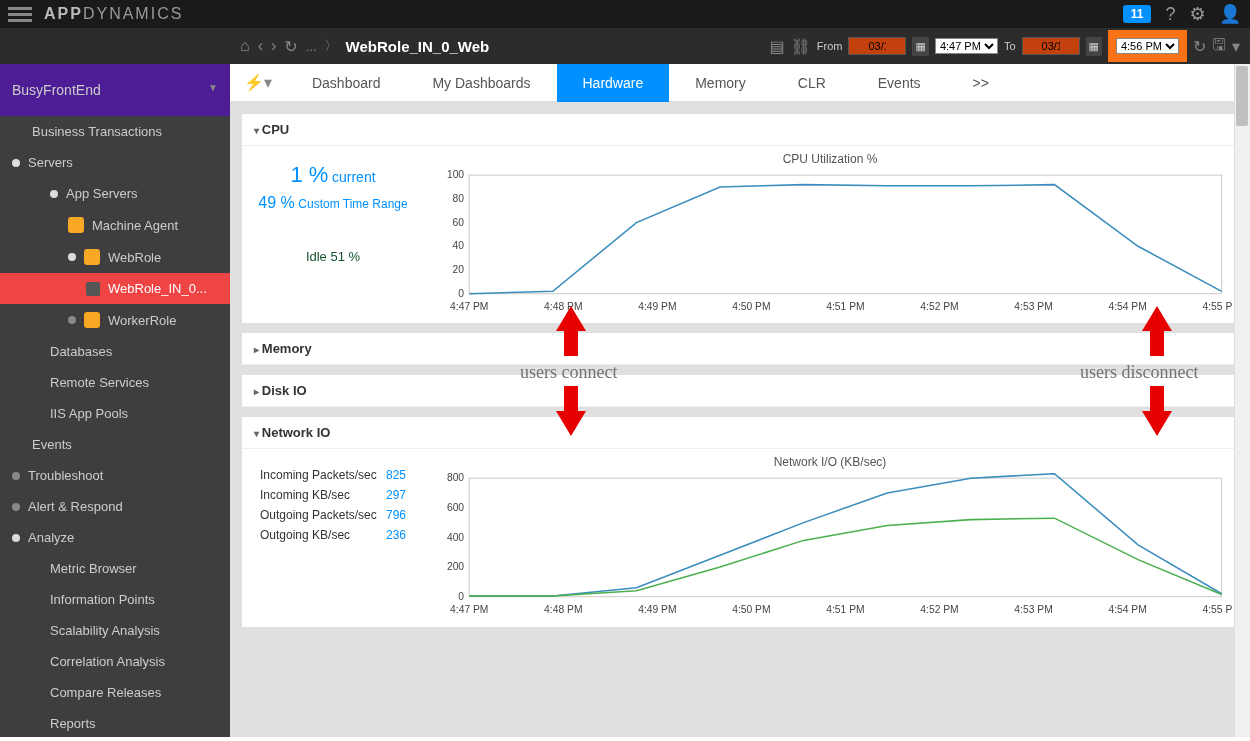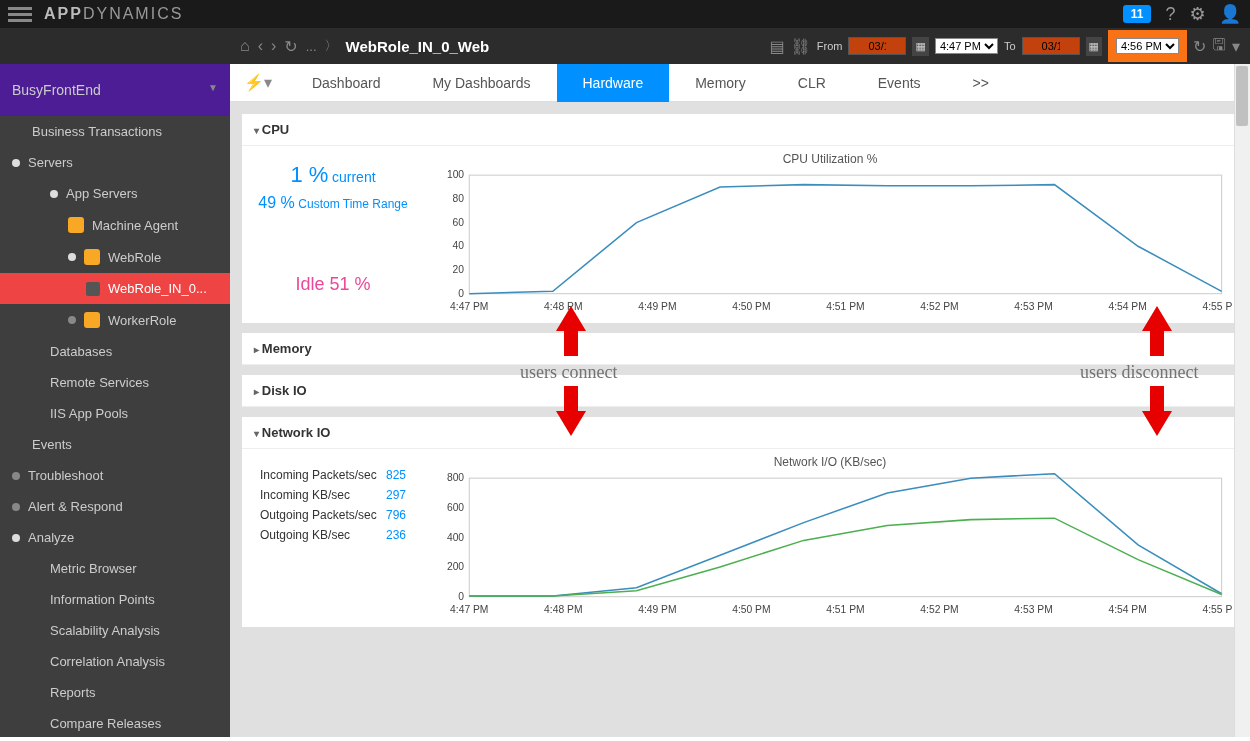--- a/index.html
+++ b/index.html
@@ -48,21 +48,21 @@
   .panel { background: #fff; margin-bottom: 10px; }
   .panel-header { padding: 8px 12px; font-weight: 600; font-size: 13px; cursor: pointer; border-bottom: 1px solid #eee; }
   .panel-header::before { content: "▾ "; font-size: 10px; color: #666; }
   .panel-header.collapsed::before { content: "▸ "; }
   .panel-body { display: flex; padding: 6px; gap: 10px; }
   .stat-box { width: 170px; padding: 10px 8px; text-align: center; flex-shrink: 0; }
   .big-stat { color: #0090ff; font-size: 22px; font-weight: 300; }
   .stat-label { color: #0090ff; font-size: 14px; }
   .sub-stat { color: #0090ff; font-size: 16px; margin-top: 6px; }
   .sub-label { color: #0090ff; font-size: 12px; }
-  .idle { color: #ec4899; margin-top: 62px; font-size: 18px; }
+  .idle { color: #14532d; margin-top: 37px; font-size: 13px; }
   .stat-row { display: flex; justify-content: space-between; padding: 3px 4px; font-size: 12px; }
   .stat-row .val { color: #0090ff; }
   .chart-area { flex: 1; }
   .chart-title { text-align: center; font-size: 12px; color: #555; margin-bottom: 4px; }
   svg.chart { width: 100%; height: auto; }
   .axis-text { font-size: 10px; fill: #444; }
   .chart-border { stroke: #ccc; stroke-width: 1; fill: none; }
 
   .annotation { position: absolute; color: #737373; font-family: Liberation Serif, serif; font-size: 18px; font-weight: 400; pointer-events: none; }
   .arrow { position: absolute; pointer-events: none; }
@@ -183,24 +183,24 @@
         <div class="item lvl2">
           <span>Information Points</span>
         </div>
         <div class="item lvl2">
           <span>Scalability Analysis</span>
         </div>
         <div class="item lvl2">
           <span>Correlation Analysis</span>
         </div>
         <div class="item lvl2">
+          <span>Compare Releases</span>
+        </div>
+        <div class="item lvl2">
           <span>Reports</span>
-        </div>
-        <div class="item lvl2">
-          <span>Compare Releases</span>
         </div>
         <div class="item lvl0">
           <span class="bullet "></span>
           <span>Configure</span>
         </div>
       </div>
   </div>
 
   <div class="main">
     <div class="tabs">

